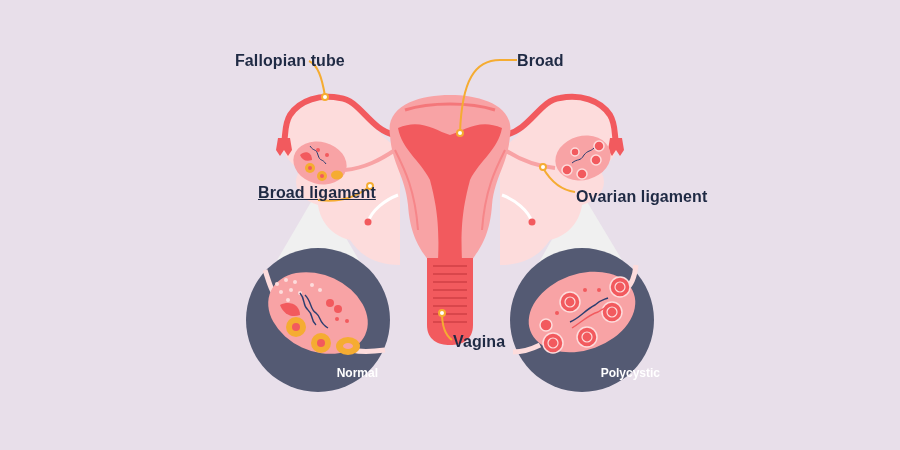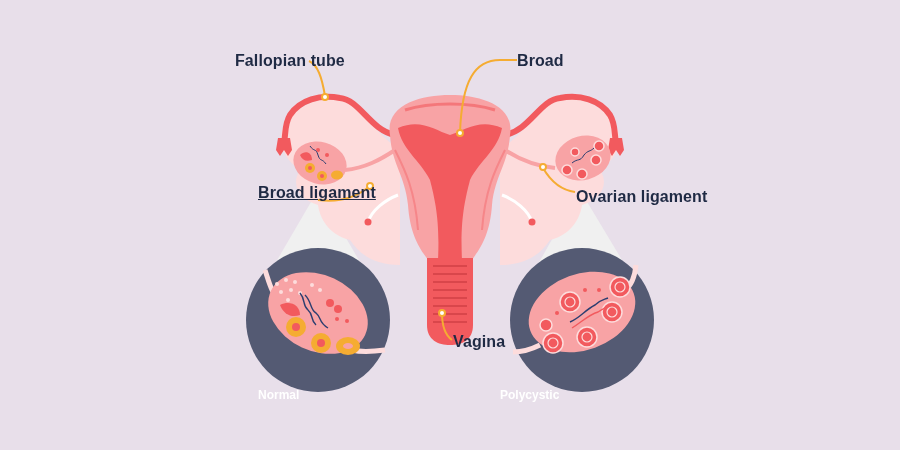--- a/index.html
+++ b/index.html
@@ -1,20 +1,20 @@
 <!DOCTYPE html>
 <html><head>
   <meta charset="utf-8">
   <style>
     html, body { margin:0; padding:0; }
     body { width:900px; height:450px; background:#e8dfea; overflow:hidden; position:relative;
            font-family:"Liberation Sans", "DejaVu Sans", sans-serif; }
     #scene { position:absolute; left:0; top:0; width:900px; height:450px; }
     .label { position:absolute; font-size:16px; font-weight:bold; color:#1f2a44; white-space:nowrap; letter-spacing:0.1px; }
-    .circle-label { position:absolute; font-size:12px; color:#ffffff; white-space:nowrap; font-weight:bold; text-align:left; width:120px;margin-top:22px; }
+    .circle-label { position:absolute; font-size:12px; color:#ffffff; white-space:nowrap; font-weight:bold; text-align:right; width:120px; }
   </style>
 </head>
 <body>
 
 <div id="scene">
   <svg width="900" height="450" viewBox="0 0 900 450" xmlns="http://www.w3.org/2000/svg">
 
     <polygon points="318,190 248,310 388,310" fill="#f0f0f0"></polygon>
     <polygon points="580,190 512,310 652,310" fill="#f0f0f0"></polygon>
 
@@ -167,14 +167,14 @@
   </svg>
 
   
   <div class="label" style="left:235px; top:52px;">Fallopian tube</div>
   <div class="label" style="left:517px; top:52px;">Broad</div>
   <div class="label" style="left:258px; top:184px;text-decoration:underline;">Broad ligament</div>
   <div class="label" style="left:576px; top:188px;">Ovarian ligament</div>
   <div class="label" style="left:453px; top:333px;">Vagina</div>
 
   <div class="circle-label" style="left:258px; top:366px;">Normal</div>
-  <div class="circle-label" style="left:500px; top:366px;">Polycystic</div>
+  <div class="circle-label" style="left:540px; top:366px;">Polycystic</div>
 </div>
 
 </body></html>

